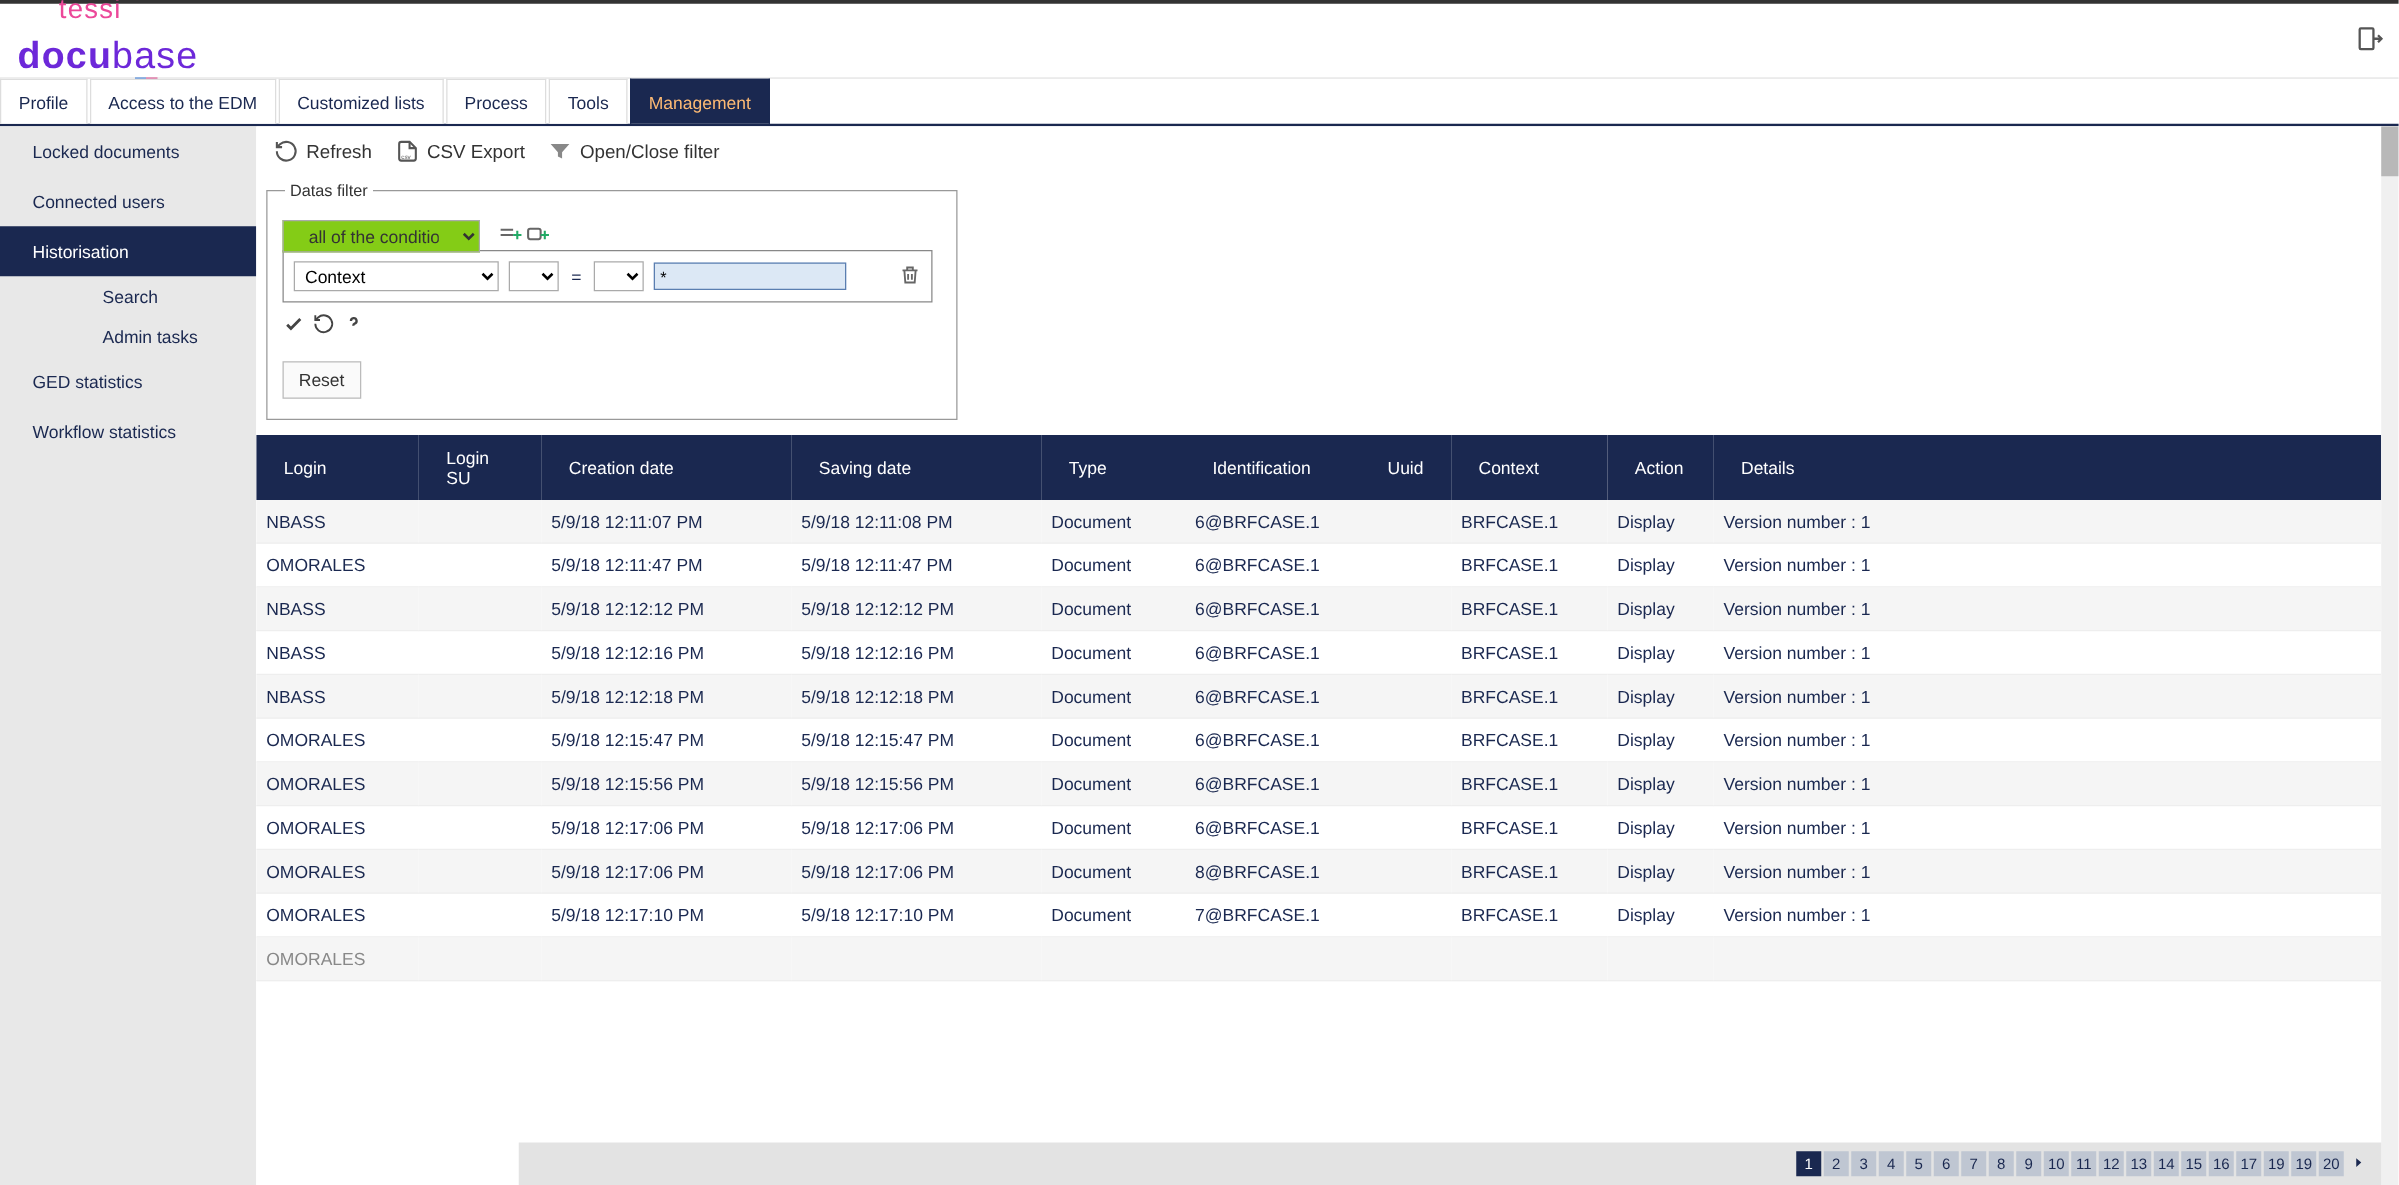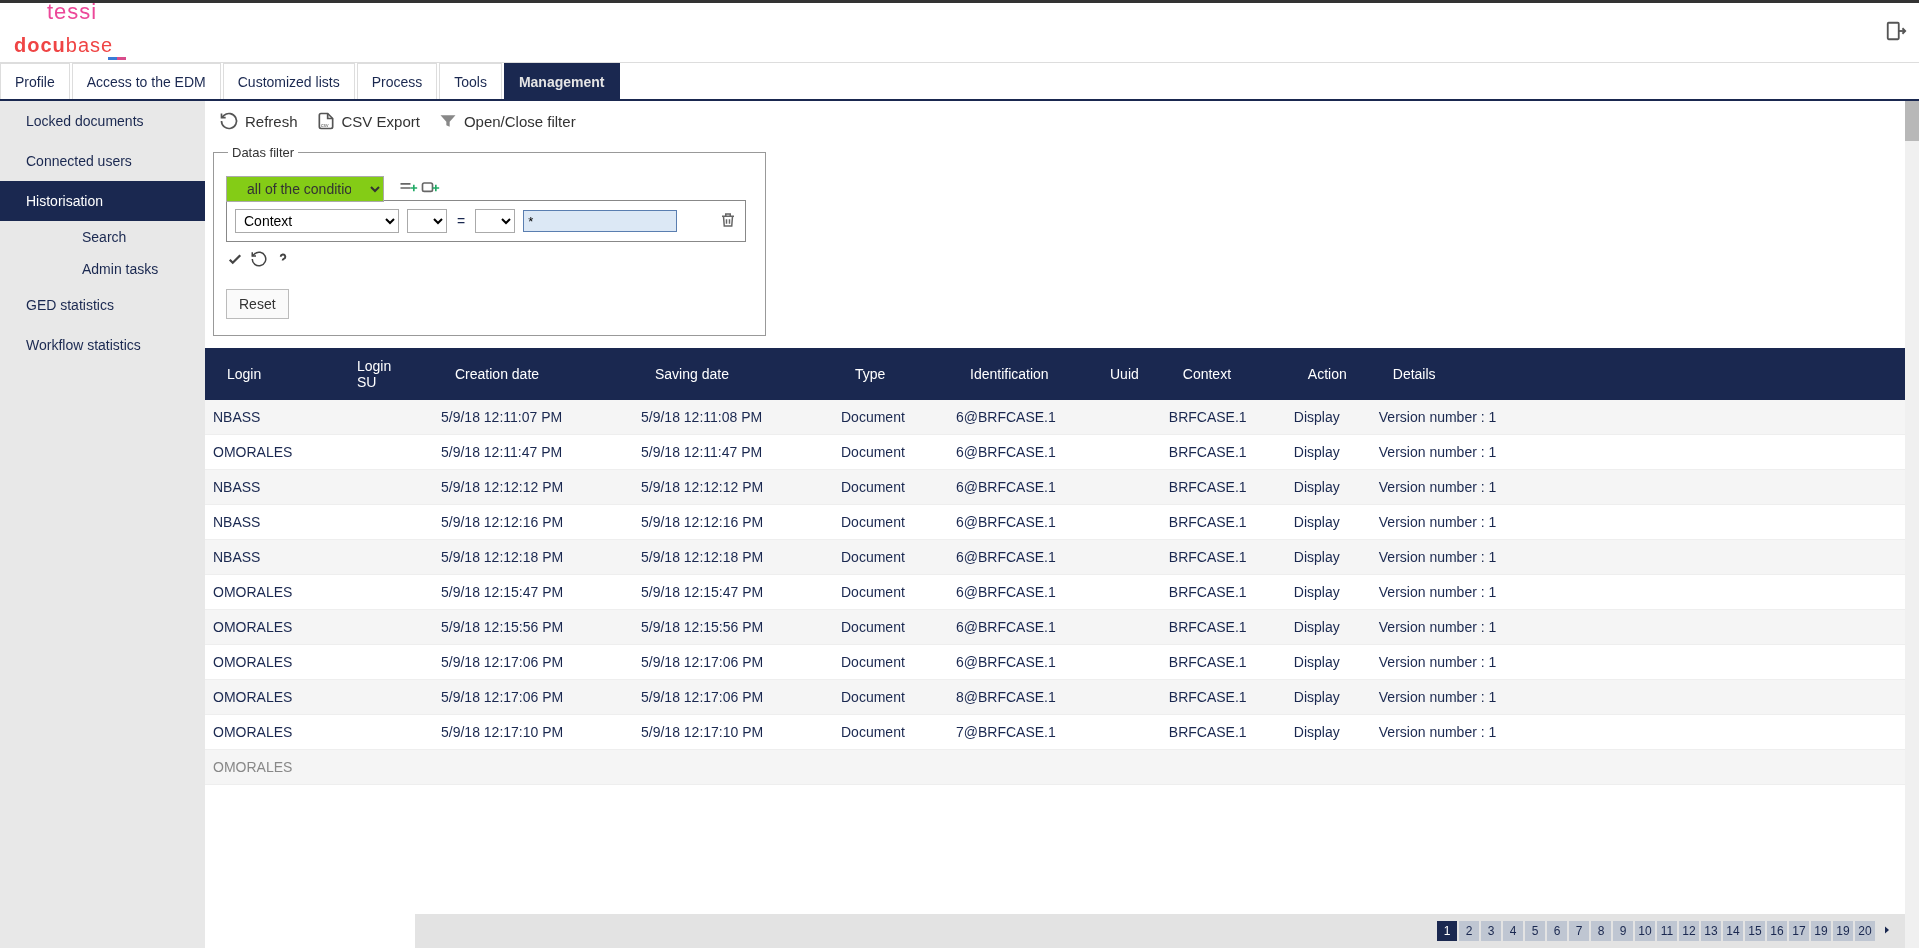--- a/index.html
+++ b/index.html
@@ -3,29 +3,29 @@
 <meta charset="utf-8">
 <style>
   * { box-sizing: border-box; margin: 0; padding: 0; }
   body { font-family: "Segoe UI", Arial, sans-serif; font-size: 14px; color: #1a2850; background: #fff; }
   
   
   .top-border { height: 3px; background: #333; }
   .header { display: flex; justify-content: space-between; align-items: center; padding: 6px 12px 10px 14px; border-bottom: 1px solid #ddd; height: 60px; }
   .logo { display: flex; flex-direction: column; line-height: 1; }
   .logo-tessi { font-size: 22px; font-weight: 300; color: #ec4899; letter-spacing: 1px; margin-left: 33px; }
-  .logo-docubase { font-size: 20px; font-weight: 400; color: #ef4444; letter-spacing: 1px; margin-top: 12px; }
+  .logo-docubase { font-size: 30px; font-weight: 400; color: #6d28d9; letter-spacing: 1px; margin-top: 12px; }
   .logo-docubase b { font-weight: 700; }
   .logo-underline { width: 18px; height: 3px; margin-left: 94px; margin-top: 2px; background: linear-gradient(to right, #3a7bd5 50%, #d84c8b 50%); }
   .logout-icon { width: 22px; height: 22px; cursor: pointer; }
   
   
   .topnav { display: flex; border-bottom: 2px solid #1a2850; background: #fff; height: 38px; }
   .topnav-item { padding: 10px 14px; border: 1px solid #ddd; border-bottom: none; background: #fff; cursor: pointer; font-size: 14px; color: #1a2850; margin-right: 2px; }
-  .topnav-item.active { background: #1a2850; color: #e5e5e5; border-color: #1a2850; font-weight: bold; }
+  .topnav-item.active { background: #1a2850; color: #fdba74; border-color: #1a2850; }
   
   
   .main { display: flex; height: calc(100vh - 101px); }
   
   
   .sidebar { width: 205px; background: #e8e8e8; display: flex; flex-direction: column; padding-top: 0; }
   .side-item { padding: 12px 18px 12px 26px; color: #1a2850; cursor: pointer; font-size: 14px; }
   .side-item.active { background: #1a2850; color: #fff; }
   .side-sub { padding: 8px 18px 8px 50px; color: #1a2850; cursor: pointer; font-size: 14px; margin-left: 32px; }
   

